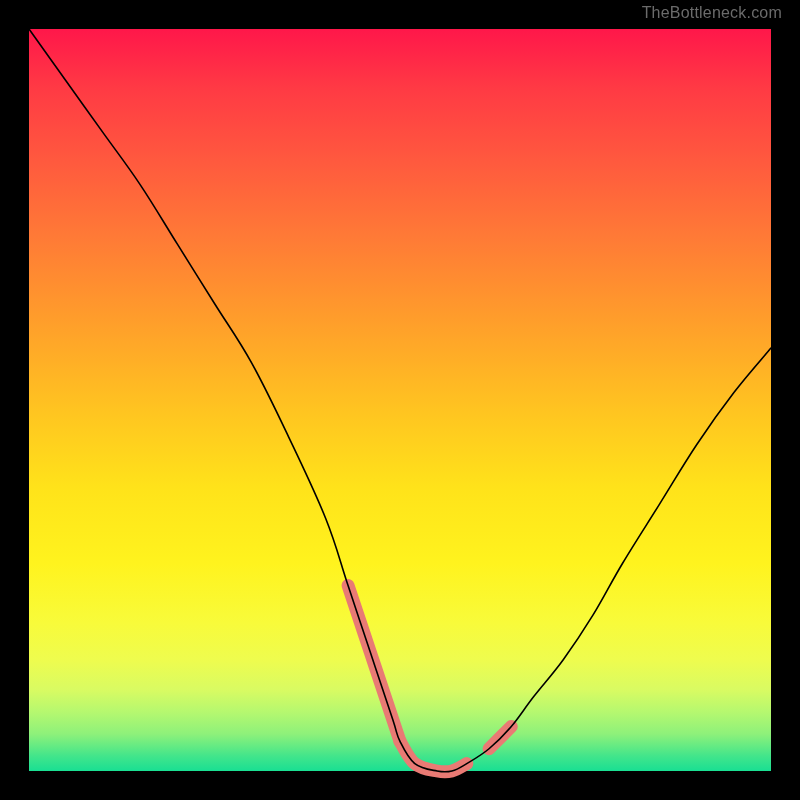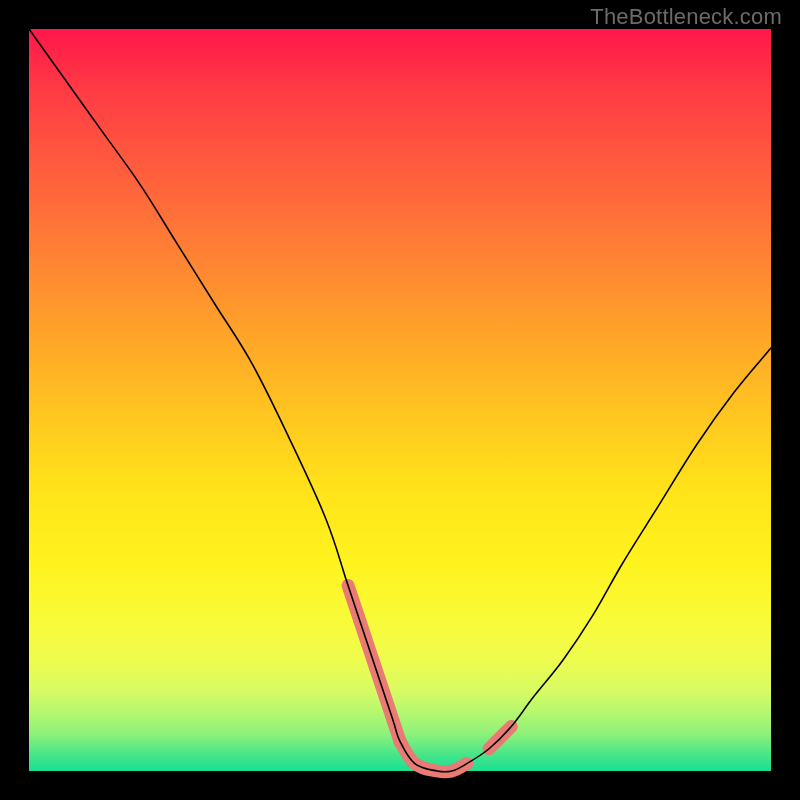--- a/index.html
+++ b/index.html
@@ -15,21 +15,21 @@
     width: 800px;
     height: 800px;
     position: relative;
     background: #000;
   }
   .watermark {
     position: absolute;
     top: 4px;
     right: 18px;
     color: #6b6b6b;
-    font-size: 22px;
+    font-size: 16px;
     font-weight: 500;
     font-family: Arial, Helvetica, sans-serif;
     letter-spacing: 0.2px;
   }
   .plot-area {
     position: absolute;
     left: 29px;
     top: 29px;
     width: 742px;
     height: 742px;

